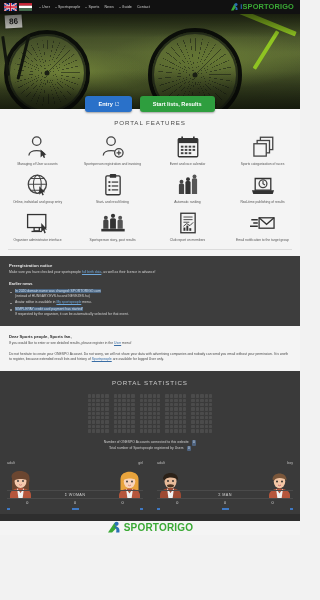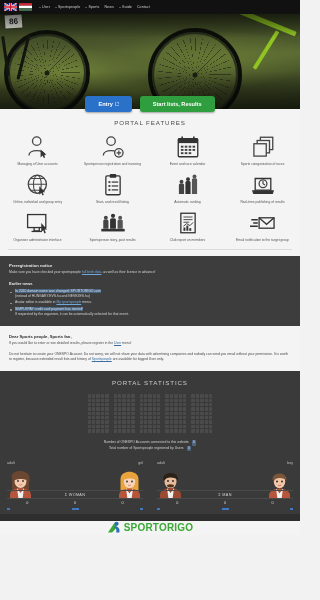--- a/index.html
+++ b/index.html
@@ -234,20 +234,30 @@
     </a>
     <a class="navlink">
       <span class="caret"></span>
       <span>Guide</span>
     </a>
     <a class="navlink">
       <span>Contact</span>
     </a>
   </div>
 
+  <div class="brand">
+    <svg class="brand-mark" viewBox="0 0 18 20">
+      <path d="M2,17 L9,3 L12,10 L7,17 Z" fill="#3aa935"></path>
+      <circle cx="12" cy="5" r="3" fill="#2a6fb5"></circle>
+      <path d="M9,9 C13,8 16,11 15,16 L11,16 C12,12 11,10 9,10 Z" fill="#2a6fb5"></path>
+    </svg>
+    <span class="brand-text">
+      <span class="bi">i</span><span>SPORTORIGO</span>
+    </span>
+  </div>
 </div>
 
 <div class="hero">
   <div class="hero-grass"></div>
 
   <div class="wheel wheel-a">
     <div class="spokes"></div>
     <div class="hub"></div>
   </div>
   <div class="wheel wheel-b">

